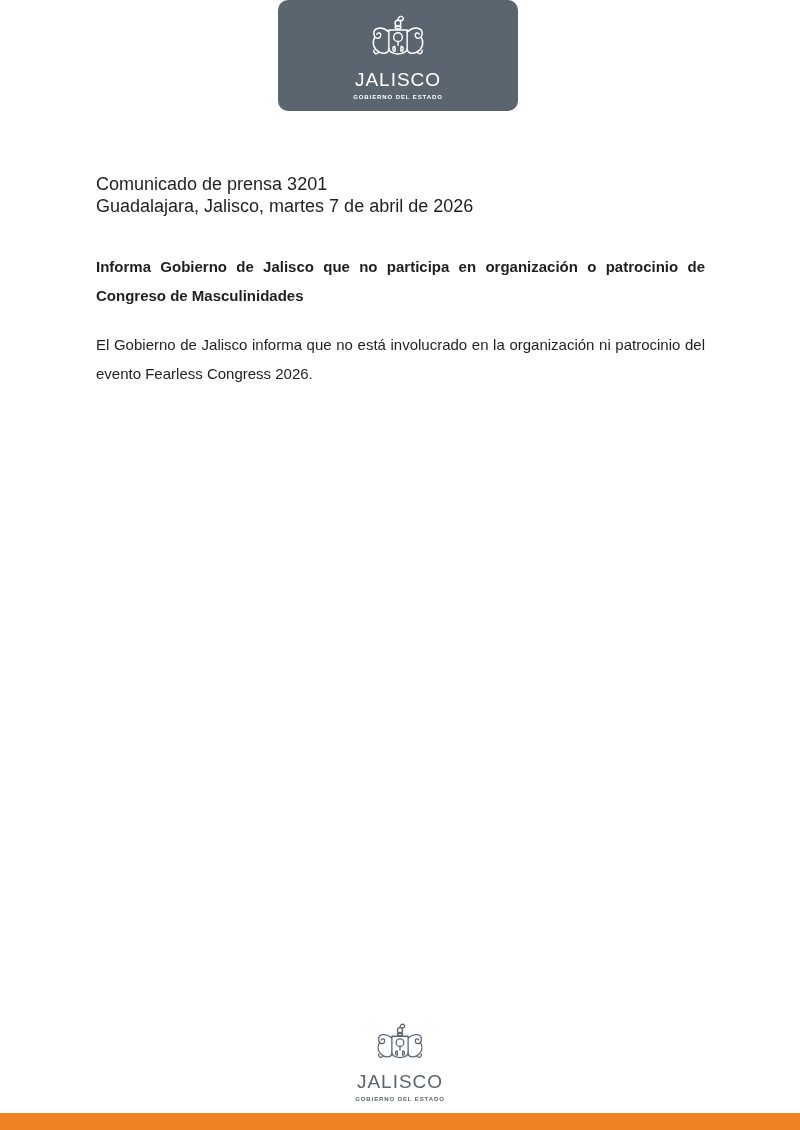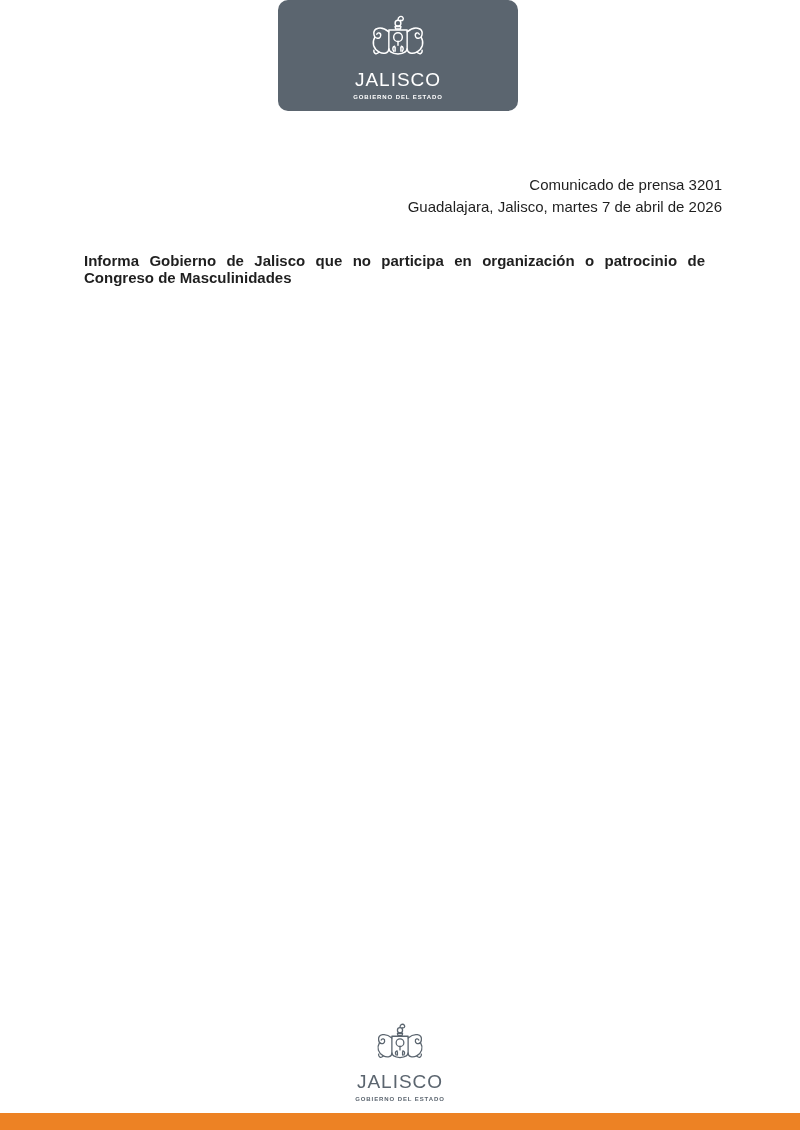--- a/index.html
+++ b/index.html
@@ -54,34 +54,33 @@
     white-space: nowrap;
   }
   .header-badge .brand-name,
   .header-badge .brand-tagline { color: #ffffff; }
 
   
   .meta {
     position: absolute;
     top: 174px;
     left: 96px;
-    right: 78px;
-    text-align: right;
-    font-size: 15px;
+    right: 97px;
+    font-size: 18px;
     line-height: 21.5px;
   }
 
   
   .content {
     position: absolute;
     top: 252px;
-    left: 84px;
+    left: 96px;
     right: 95px;
     font-size: 15px;
-    line-height: 17px;
+    line-height: 29px;
     text-align: justify;
   }
   .headline {
     font-weight: bold;
     margin: 0 0 20px 0;
   }
   .para {
     margin: 0 0 21px 0;
   }
 
@@ -149,20 +148,21 @@
   <div class="brand-tagline">GOBIERNO DEL ESTADO</div>
 </div>
 
 <div class="meta">
   <div>Comunicado de prensa 3201</div>
   <div>Guadalajara, Jalisco, martes 7 de abril de 2026</div>
 </div>
 
 <div class="content">
   <p class="headline">Informa Gobierno de Jalisco que no participa en organización o patrocinio de Congreso de Masculinidades</p>
+  <p class="para">El Gobierno de Jalisco informa que no está involucrado en la organización ni patrocinio del evento Fearless Congress 2026.</p>
 </div>
 
 <div class="footer-logo">
   <svg class="crest crest-gray" width="60" height="47" viewBox="0 0 140 110">
     <use href="#jalisco-crest"></use>
   </svg>
   <div class="brand-name">JALISCO</div>
   <div class="brand-tagline">GOBIERNO DEL ESTADO</div>
 </div>
 

